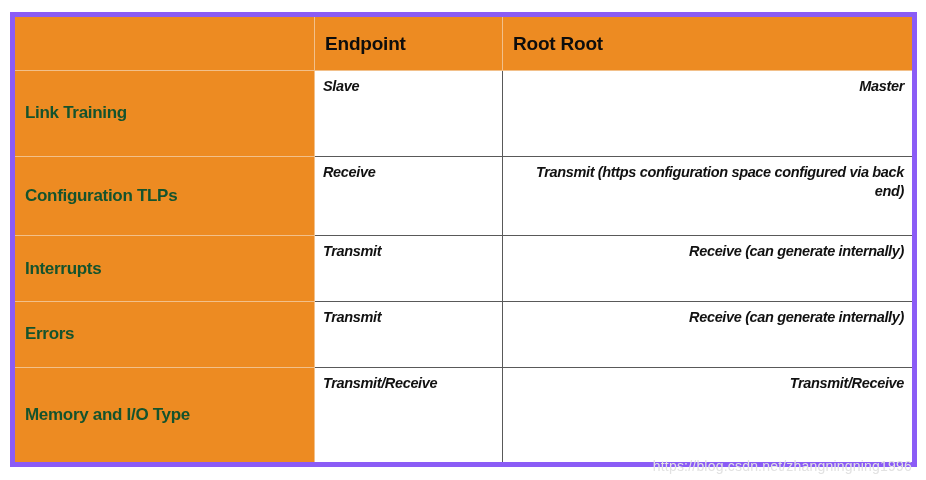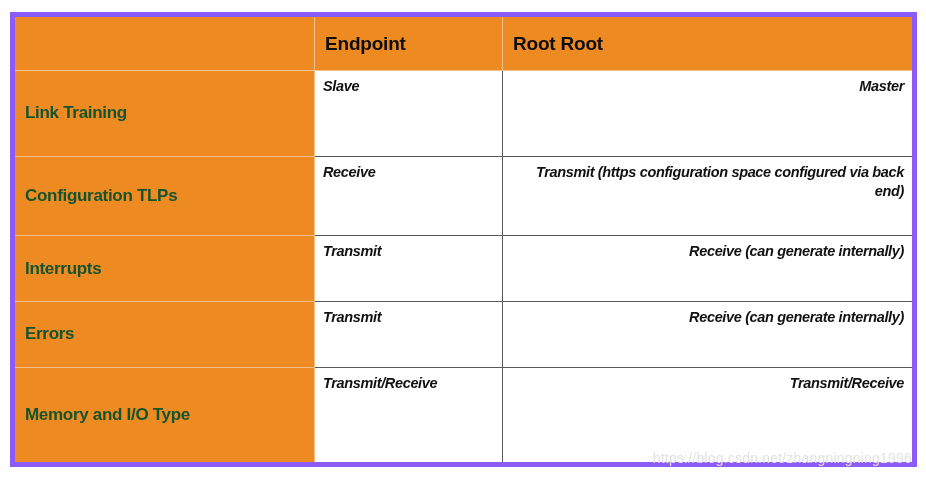--- a/index.html
+++ b/index.html
@@ -85,21 +85,21 @@
   tr.r-link      { height: 75px; }
   tr.r-config    { height: 69px; }
   tr.r-int       { height: 58px; }
   tr.r-err       { height: 57px; }
   tr.r-hdr       { height: 55px; }
   tr.r-mem       { height: 85px; }
 
   .watermark {
     position: absolute;
     right: 14px;
-    bottom: 14px;
+    bottom: 6px;
     font-size: 14px;
     color: #e2e2e2;
     font-family: "Liberation Sans", sans-serif;
     letter-spacing: 0.2px;
     white-space: nowrap;
     pointer-events: none;
     z-index: 5;
   }
 </style>
 </head>

